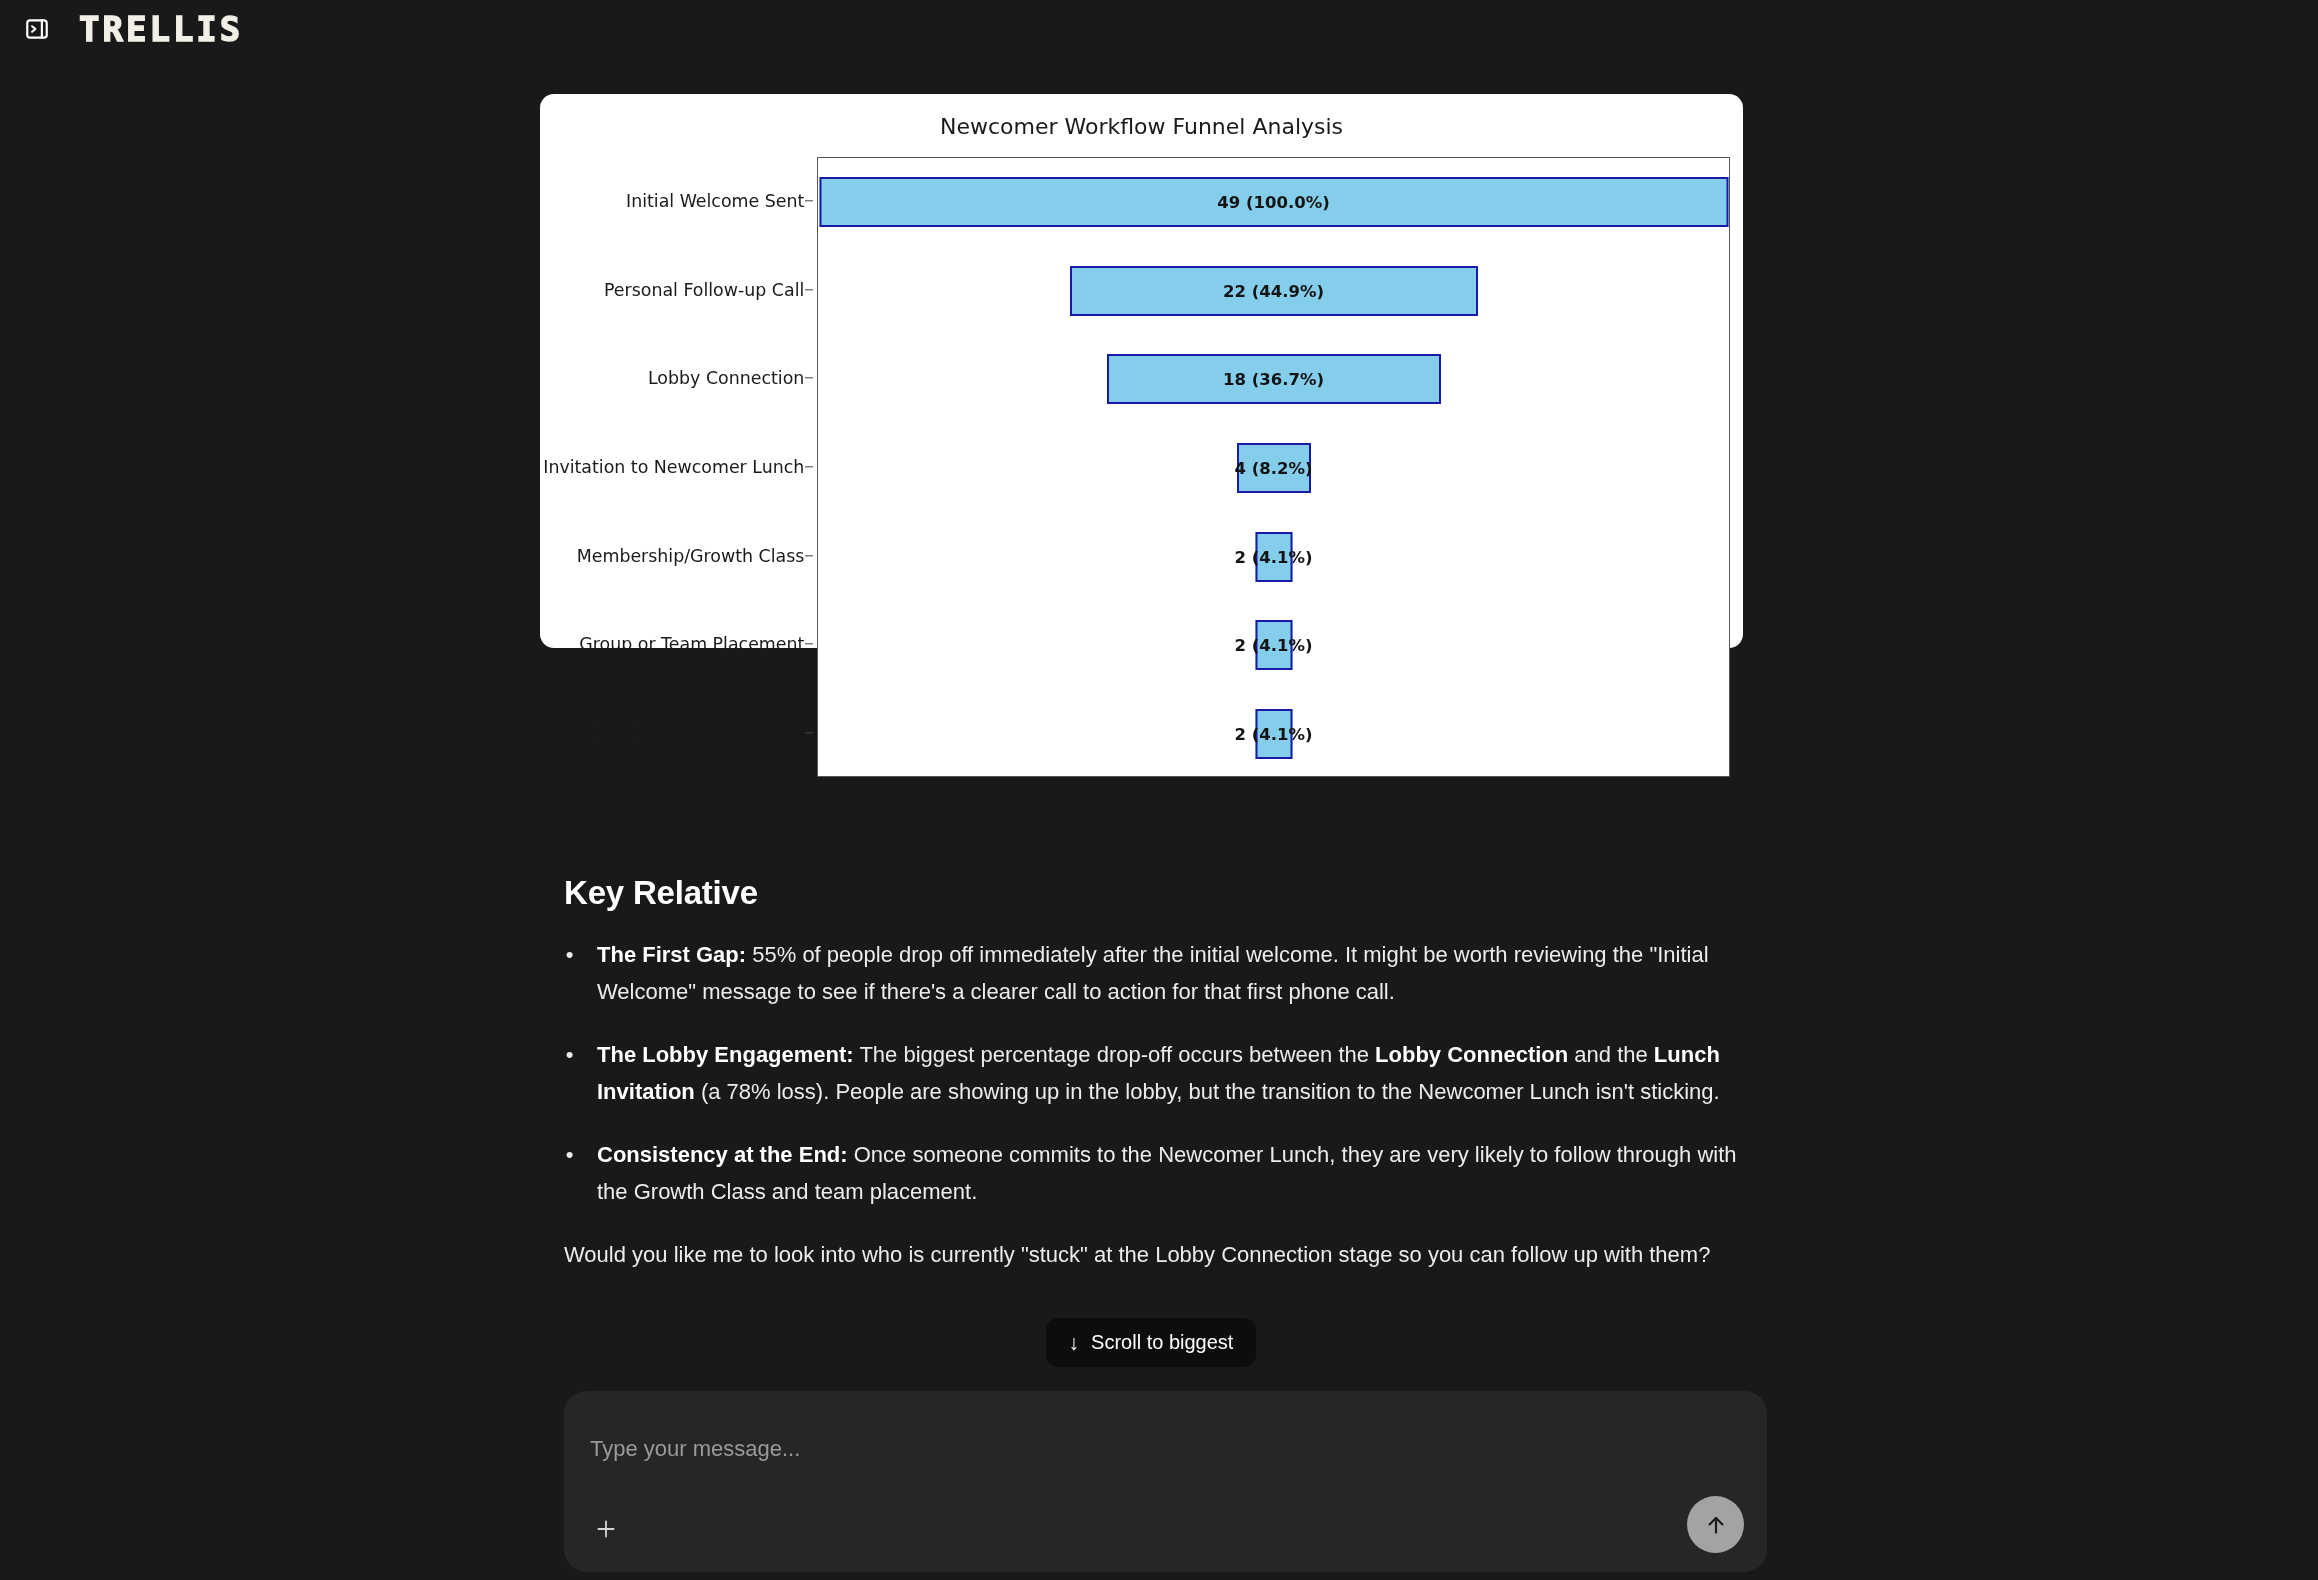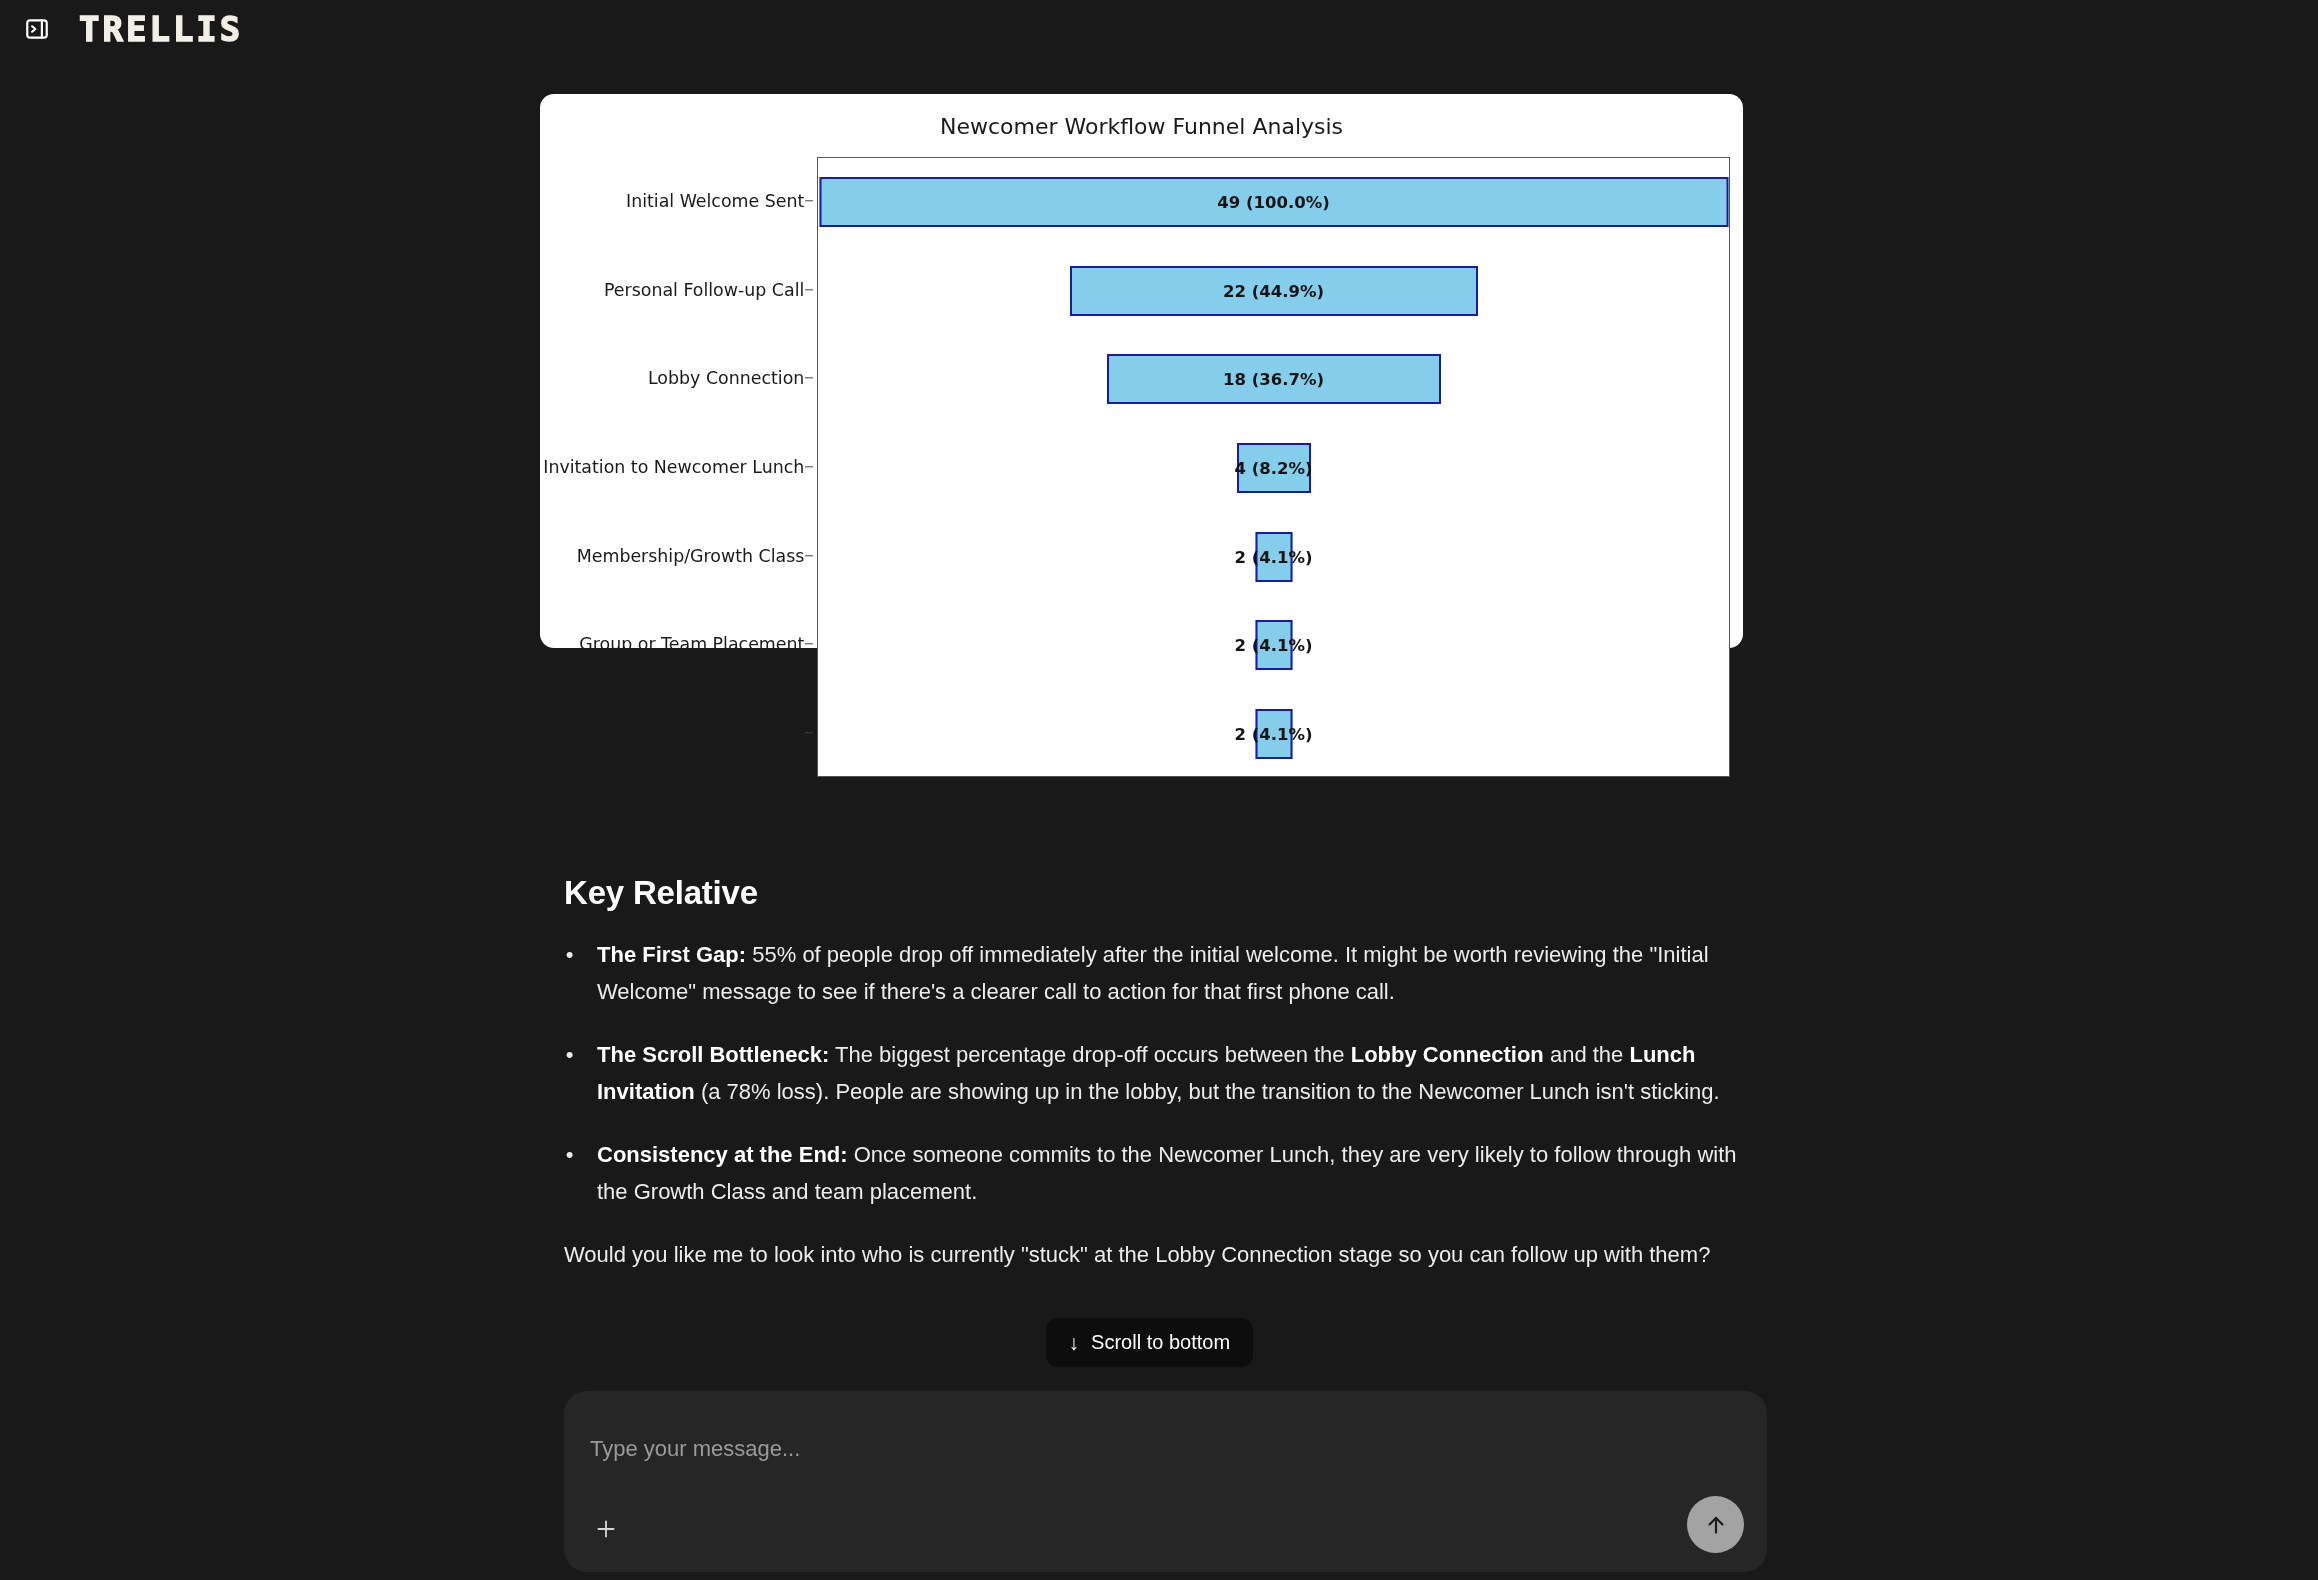--- a/index.html
+++ b/index.html
@@ -269,32 +269,32 @@
 
 </div>
 
 <div class="findings">
   <h2>Key Relative</h2>
   <ul class="bullets">
     <li>
       <b>The First Gap:</b><span> 55% of people drop off immediately after the initial welcome. It might be worth reviewing the "Initial Welcome" message to see if there's a clearer call to action for that first phone call.</span>
     </li>
     <li>
-      <b>The Scroll Bottleneck:</b><span> The biggest percentage drop-off occurs between the </span><b>Lobby Connection</b><span> and the </span><b>Lunch Invitation</b><span> (a 78% loss). People are showing up in the lobby, but the transition to the Newcomer Lunch isn't sticking.</span>
+      <b>The Lobby Engagement:</b><span> The biggest percentage drop-off occurs between the </span><b>Lobby Connection</b><span> and the </span><b>Lunch Invitation</b><span> (a 78% loss). People are showing up in the lobby, but the transition to the Newcomer Lunch isn't sticking.</span>
     </li>
     <li>
       <b>Consistency at the End:</b><span> Once someone commits to the Newcomer Lunch, they are very likely to follow through with the Growth Class and team placement.</span>
     </li>
   </ul>
   <div class="closing">Would you like me to look into who is currently "stuck" at the Lobby Connection stage so you can follow up with them?</div>
 </div>
 
 <div class="scroll-pill">
   <span class="arrow">↓</span>
-  <span>Scroll to bottom</span>
+  <span>Scroll to biggest</span>
 </div>
 
 <div class="composer">
   <div class="composer-placeholder">Type your message...</div>
   <div class="plus-btn">
     <svg width="26" height="26" viewBox="0 0 24 24" stroke="#d4d4d4" stroke-width="1.7" stroke-linecap="round">
       <line x1="12" y1="5" x2="12" y2="19"></line>
       <line x1="5" y1="12" x2="19" y2="12"></line>
     </svg>
   </div>

